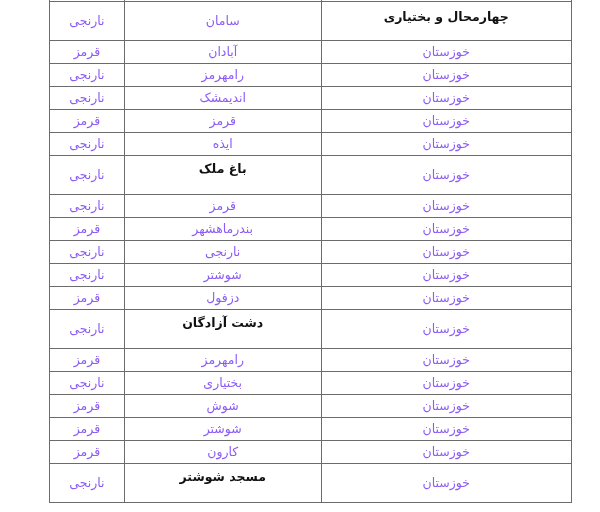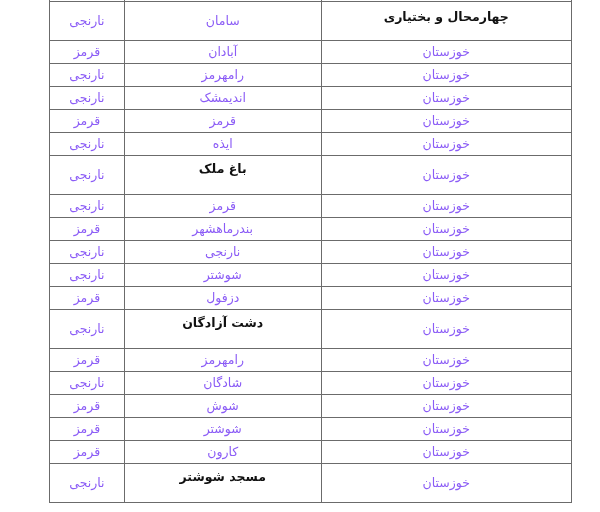--- a/index.html
+++ b/index.html
@@ -90,21 +90,21 @@
       <td class="c-city bold">دشت آزادگان</td>
       <td class="c-color">نارنجی</td>
     </tr>
     <tr>
       <td class="c-prov">خوزستان</td>
       <td class="c-city">رامهرمز</td>
       <td class="c-color">قرمز</td>
     </tr>
     <tr>
       <td class="c-prov">خوزستان</td>
-      <td class="c-city">شادگان</td>
+      <td class="c-city">بختیاری</td>
       <td class="c-color">نارنجی</td>
     </tr>
     <tr>
       <td class="c-prov">خوزستان</td>
       <td class="c-city">شوش</td>
       <td class="c-color">قرمز</td>
     </tr>
     <tr>
       <td class="c-prov">خوزستان</td>
       <td class="c-city">شوشتر</td>

